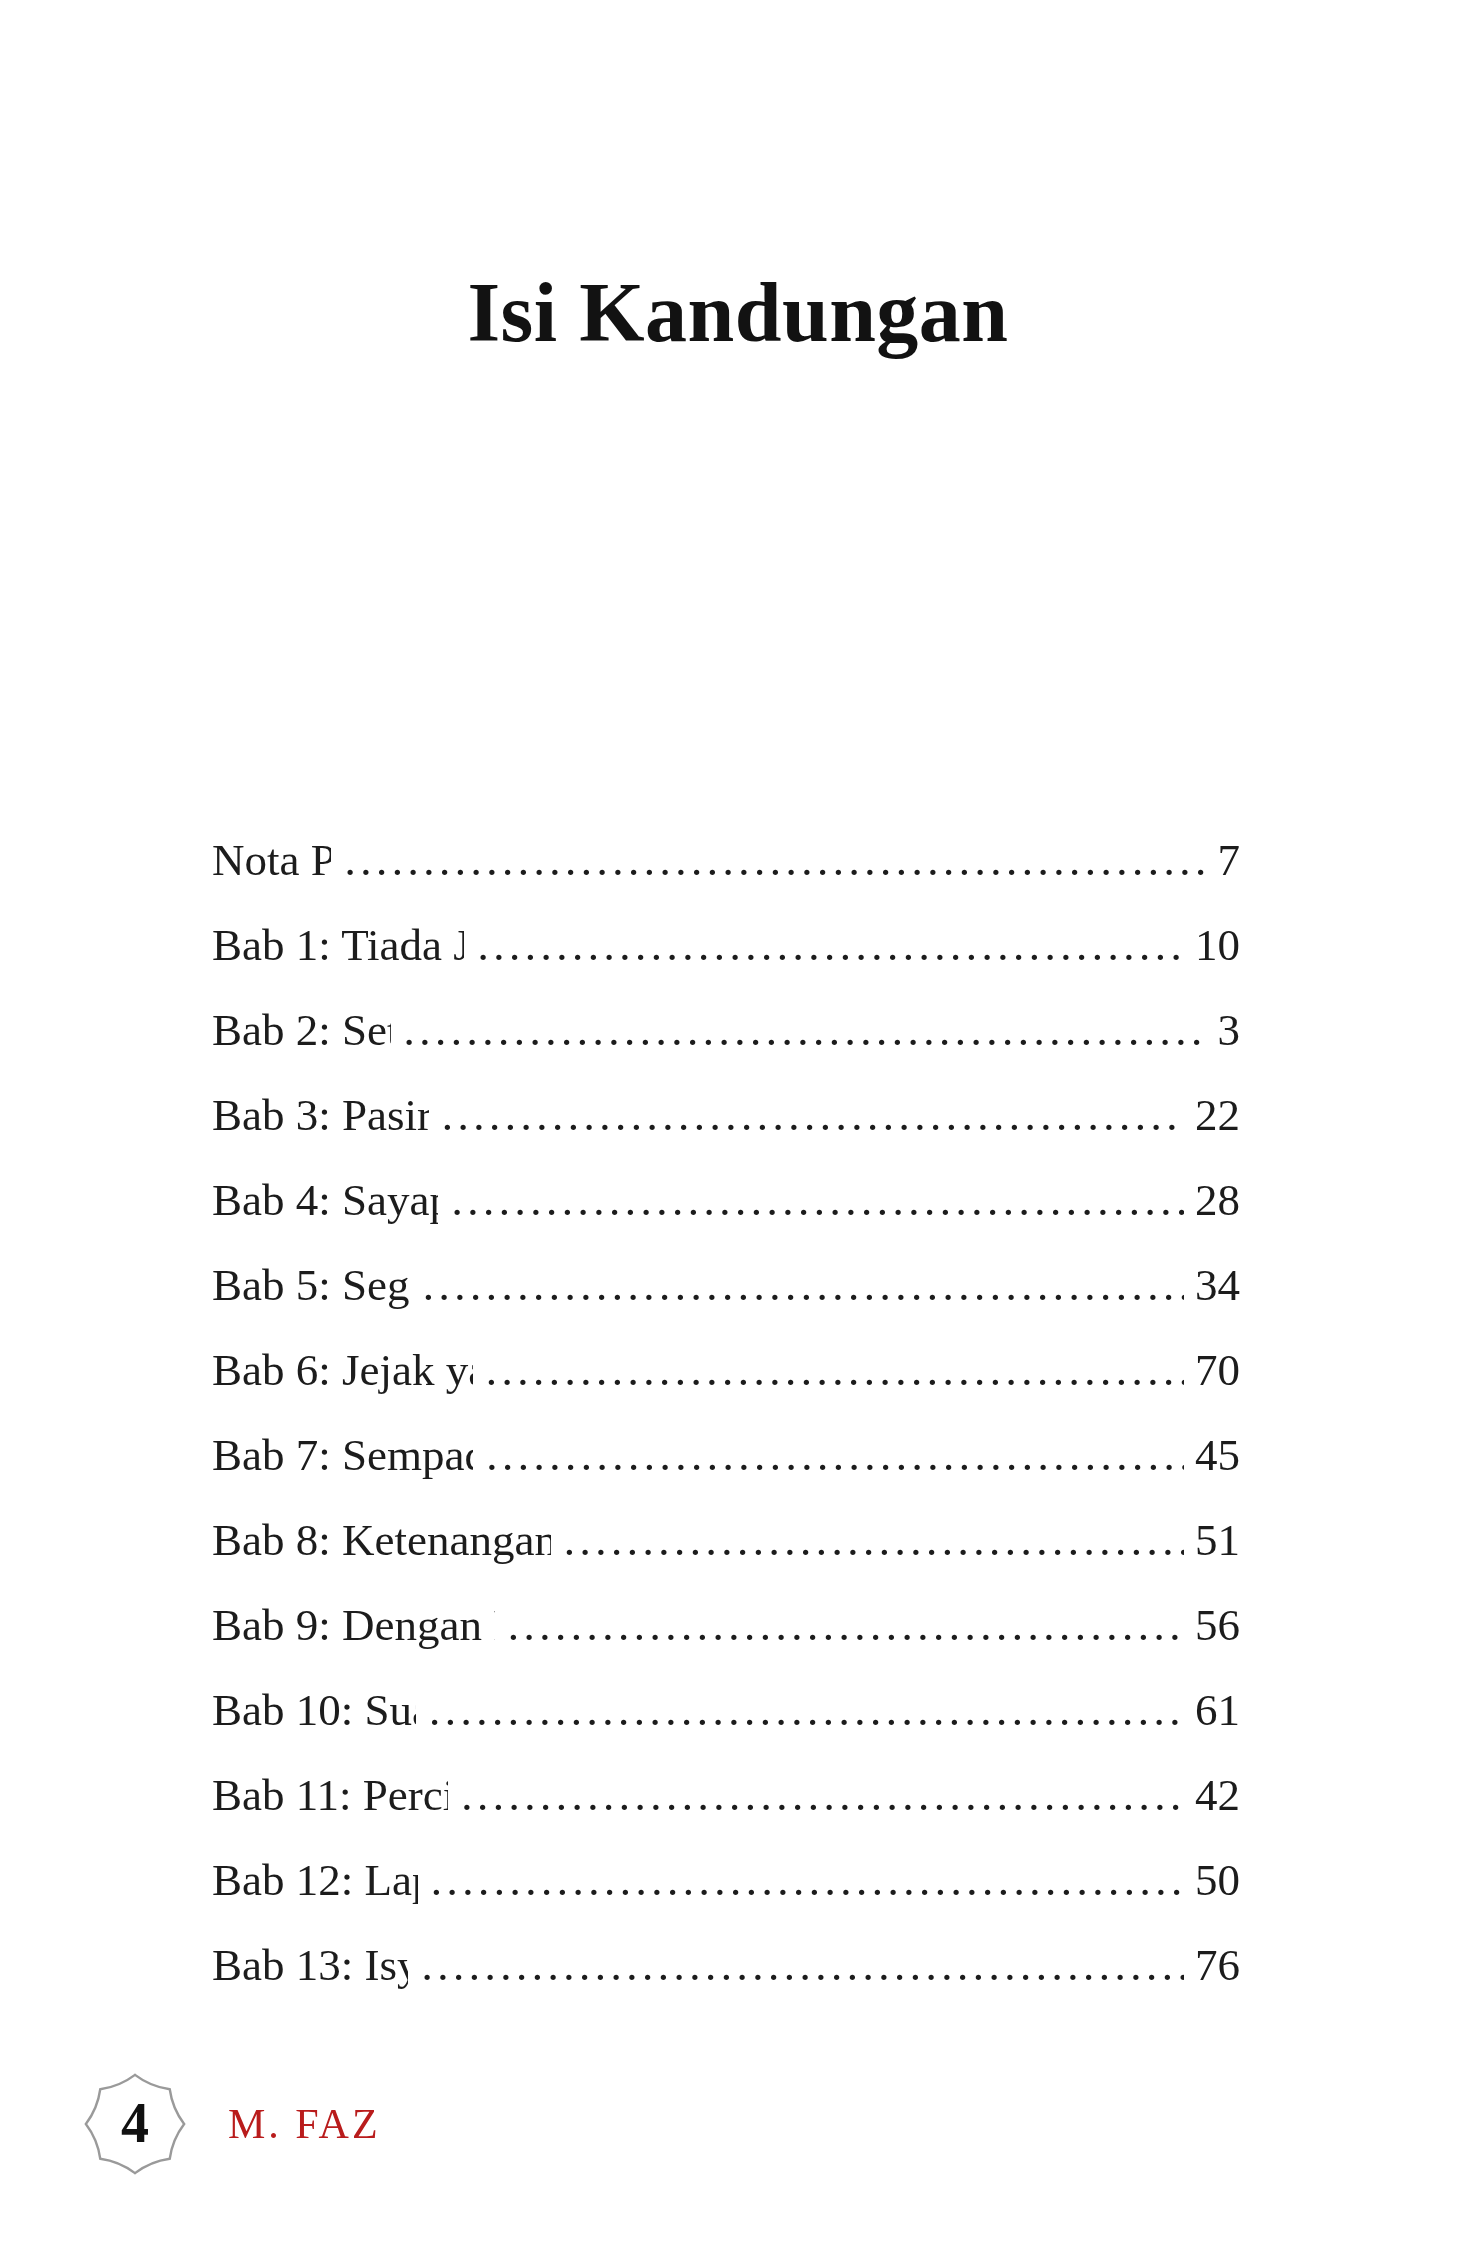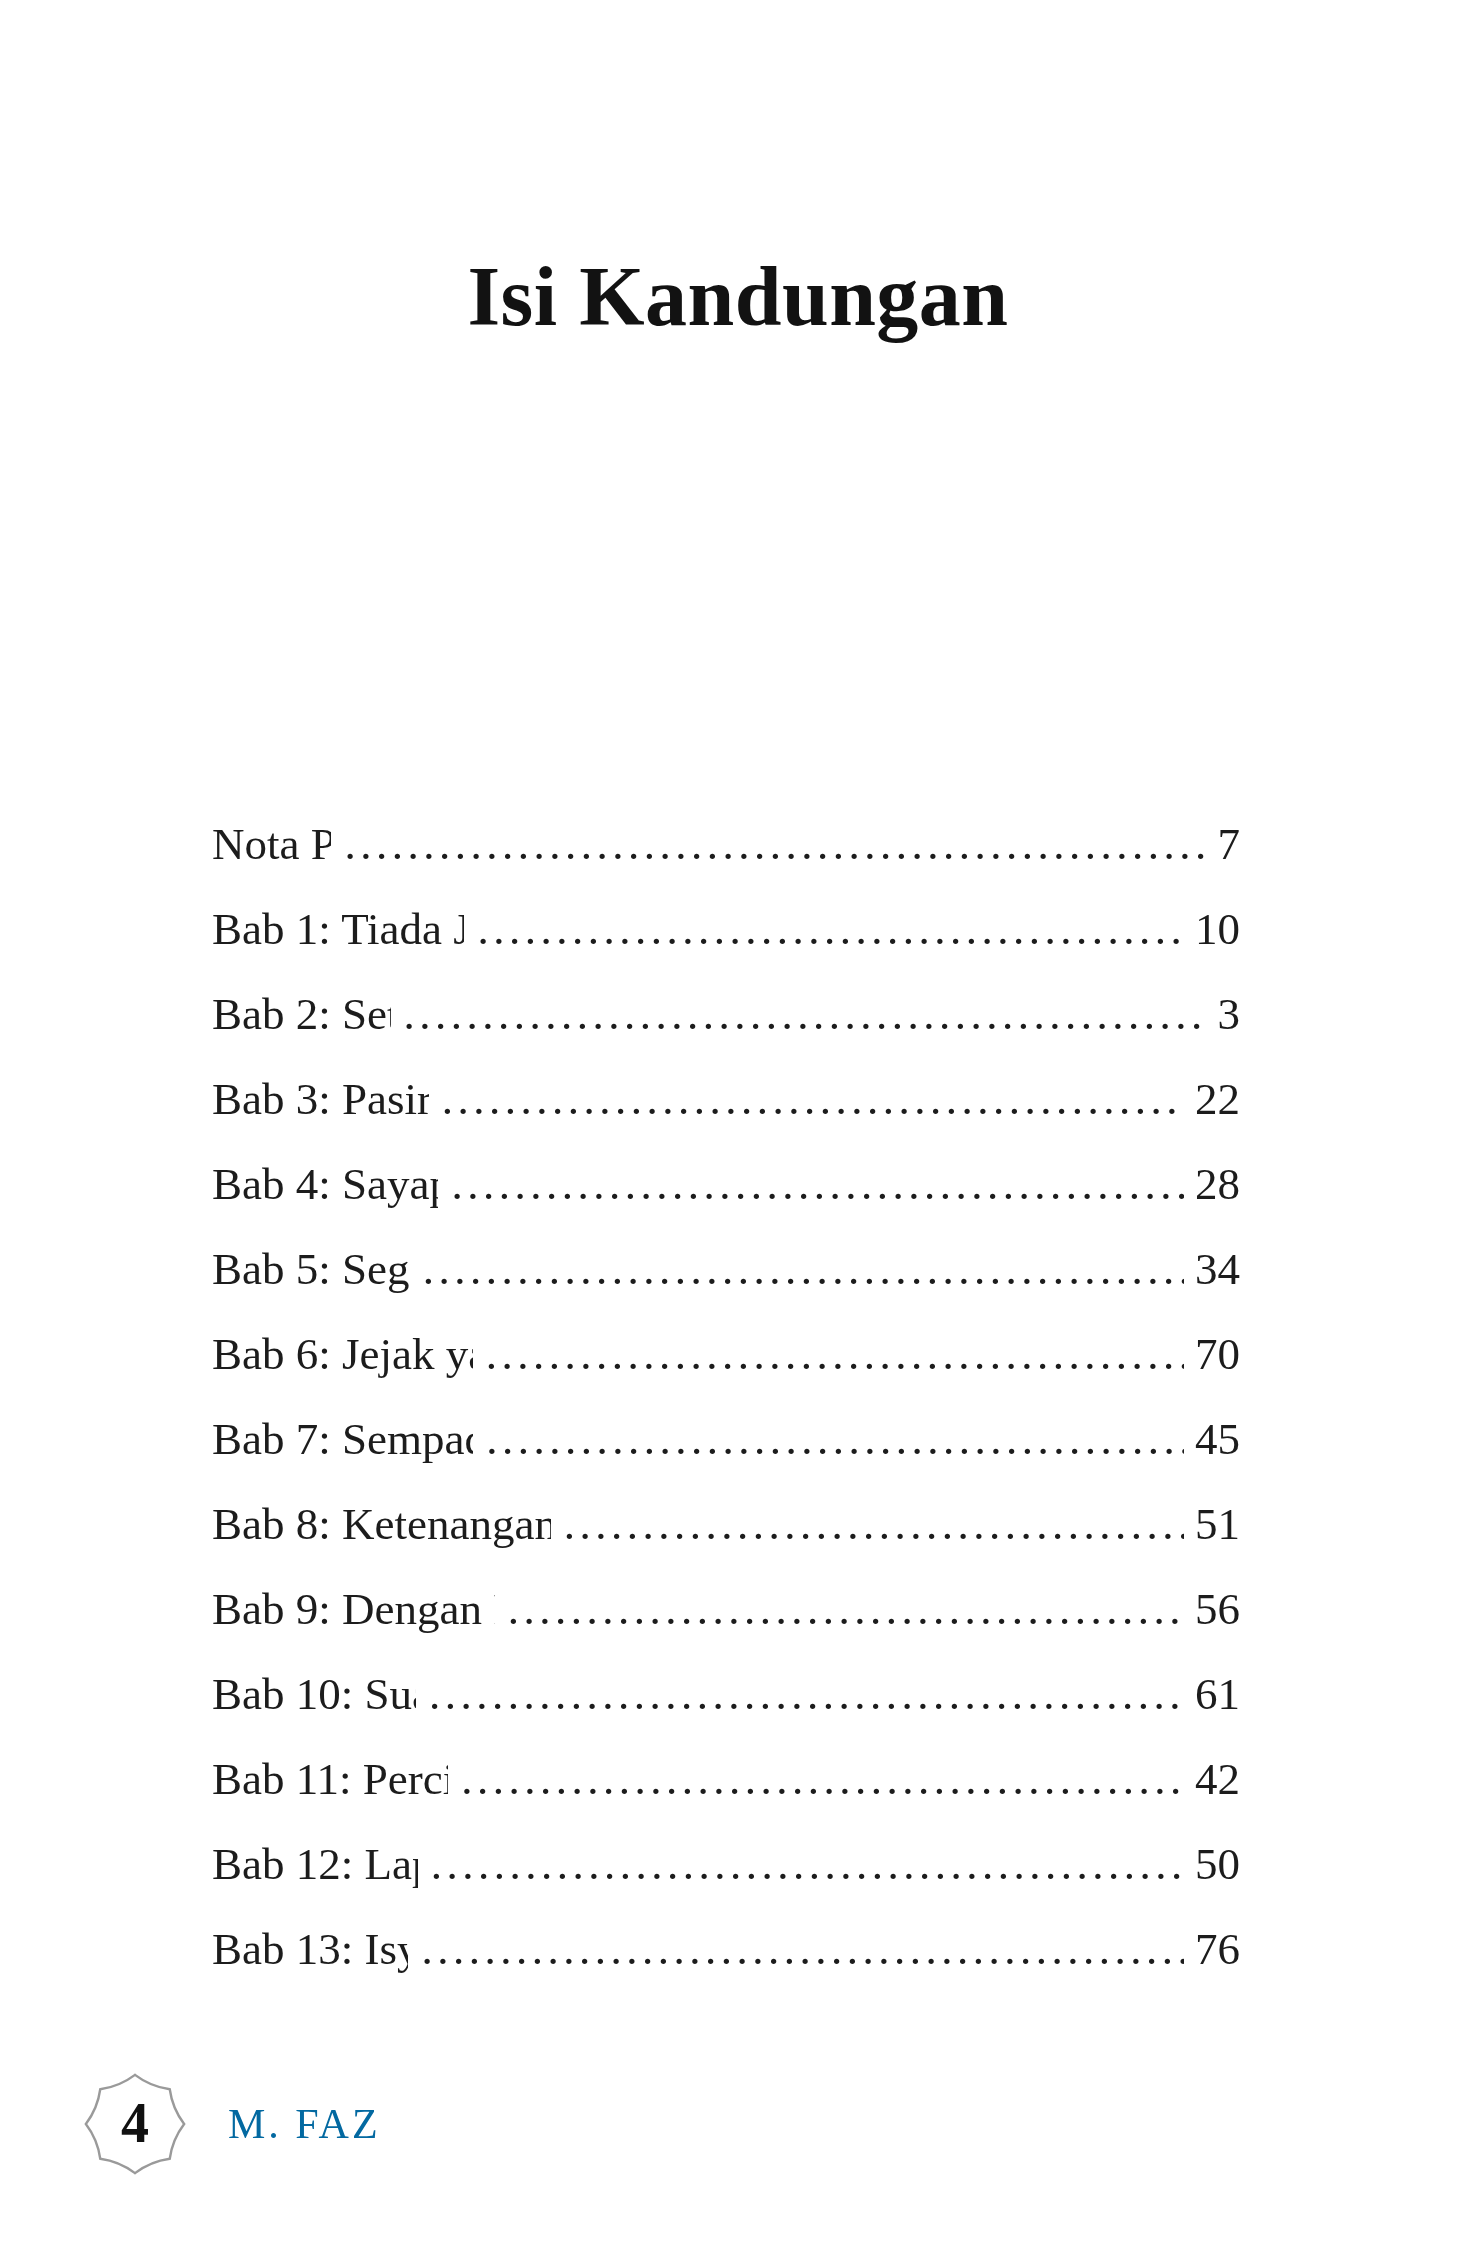--- a/index.html
+++ b/index.html
@@ -10,21 +10,21 @@
   }
   body {
     position: relative;
     width: 1476px;
     height: 2244px;
     font-family: "Liberation Serif", "DejaVu Serif", serif;
     color: #1a1a1a;
     overflow: hidden;
   }
   .page-title {
-    margin: 0;
+    margin: 16px;
     padding-top: 247px;
     text-align: center;
     font-size: 84px;
     line-height: 100px;
     font-weight: 700;
     color: #121212;
     letter-spacing: 0.5px;
   }
   .toc {
     list-style: none;
@@ -84,21 +84,21 @@
     justify-content: center;
     font-size: 56px;
     font-weight: 700;
     color: #111111;
     padding-bottom: 2px;
   }
   .footer-author {
     margin-left: 40px;
     font-size: 42px;
     letter-spacing: 3px;
-    color: #0369a1;
+    color: #b91c1c;
     white-space: nowrap;
   }
 </style>
 </head>
 <body>
 
 <h1 class="page-title">Isi Kandungan</h1>
 
 <ol class="toc">
   <li class="toc-row">

